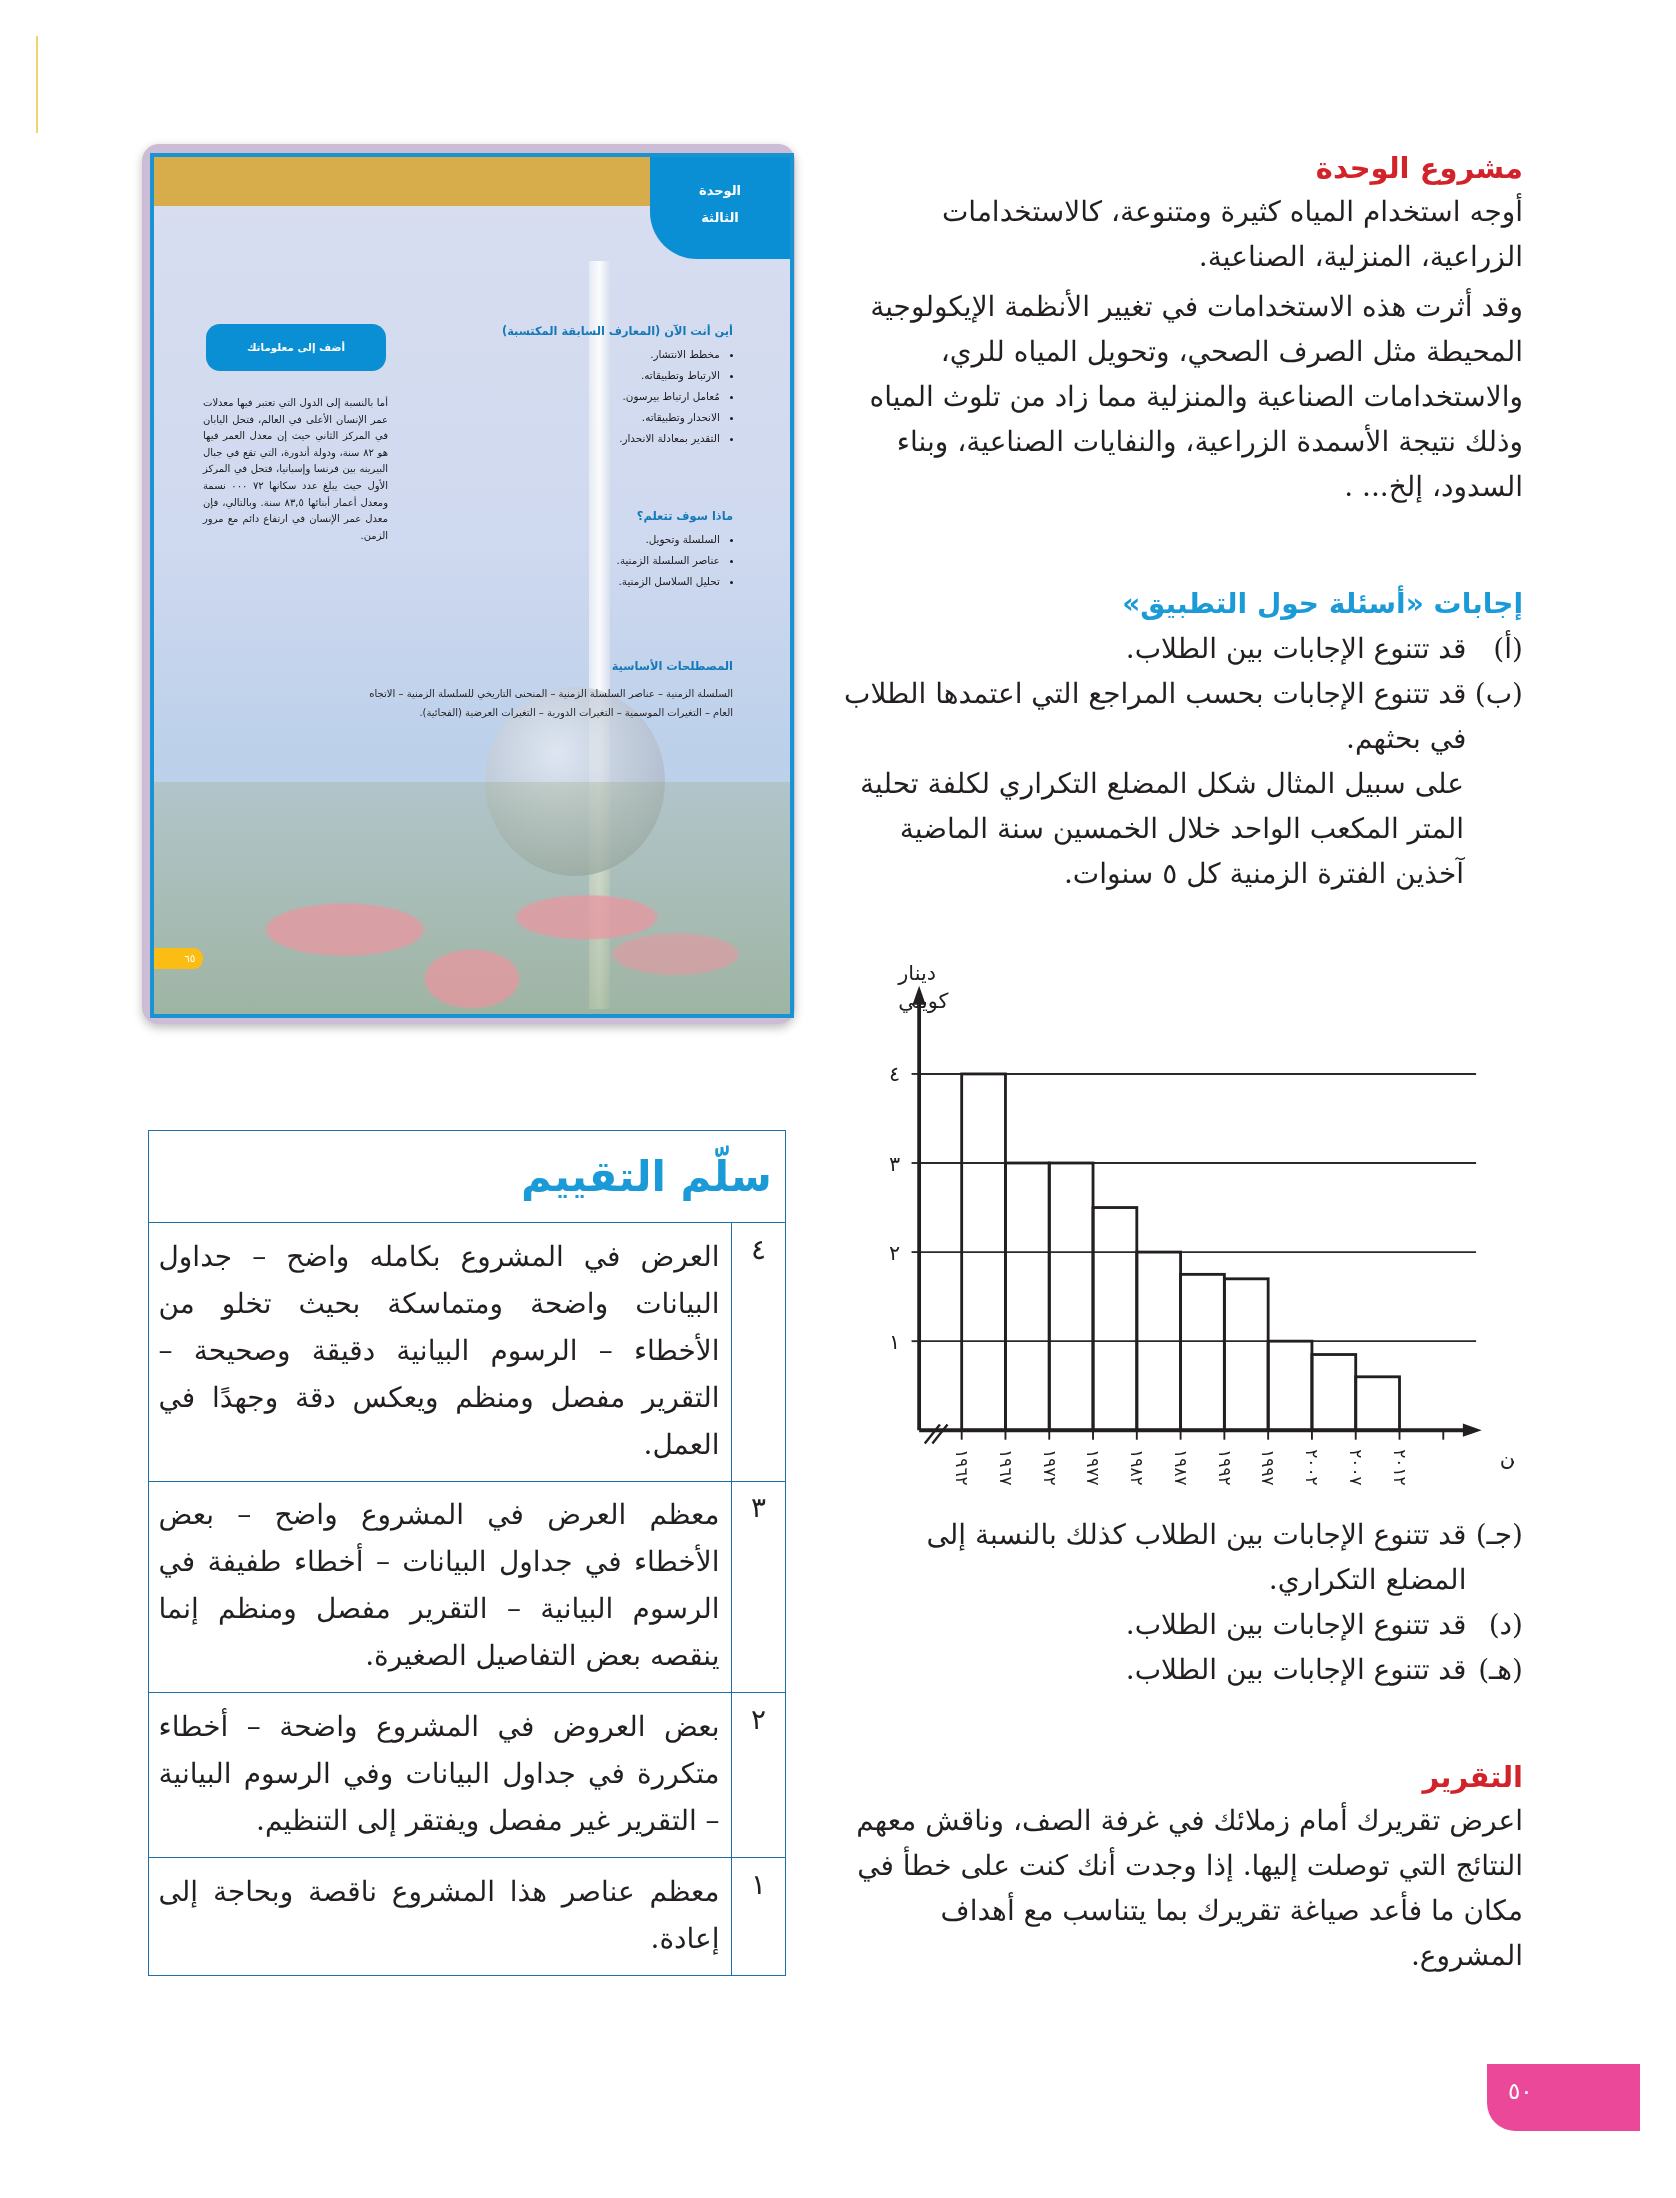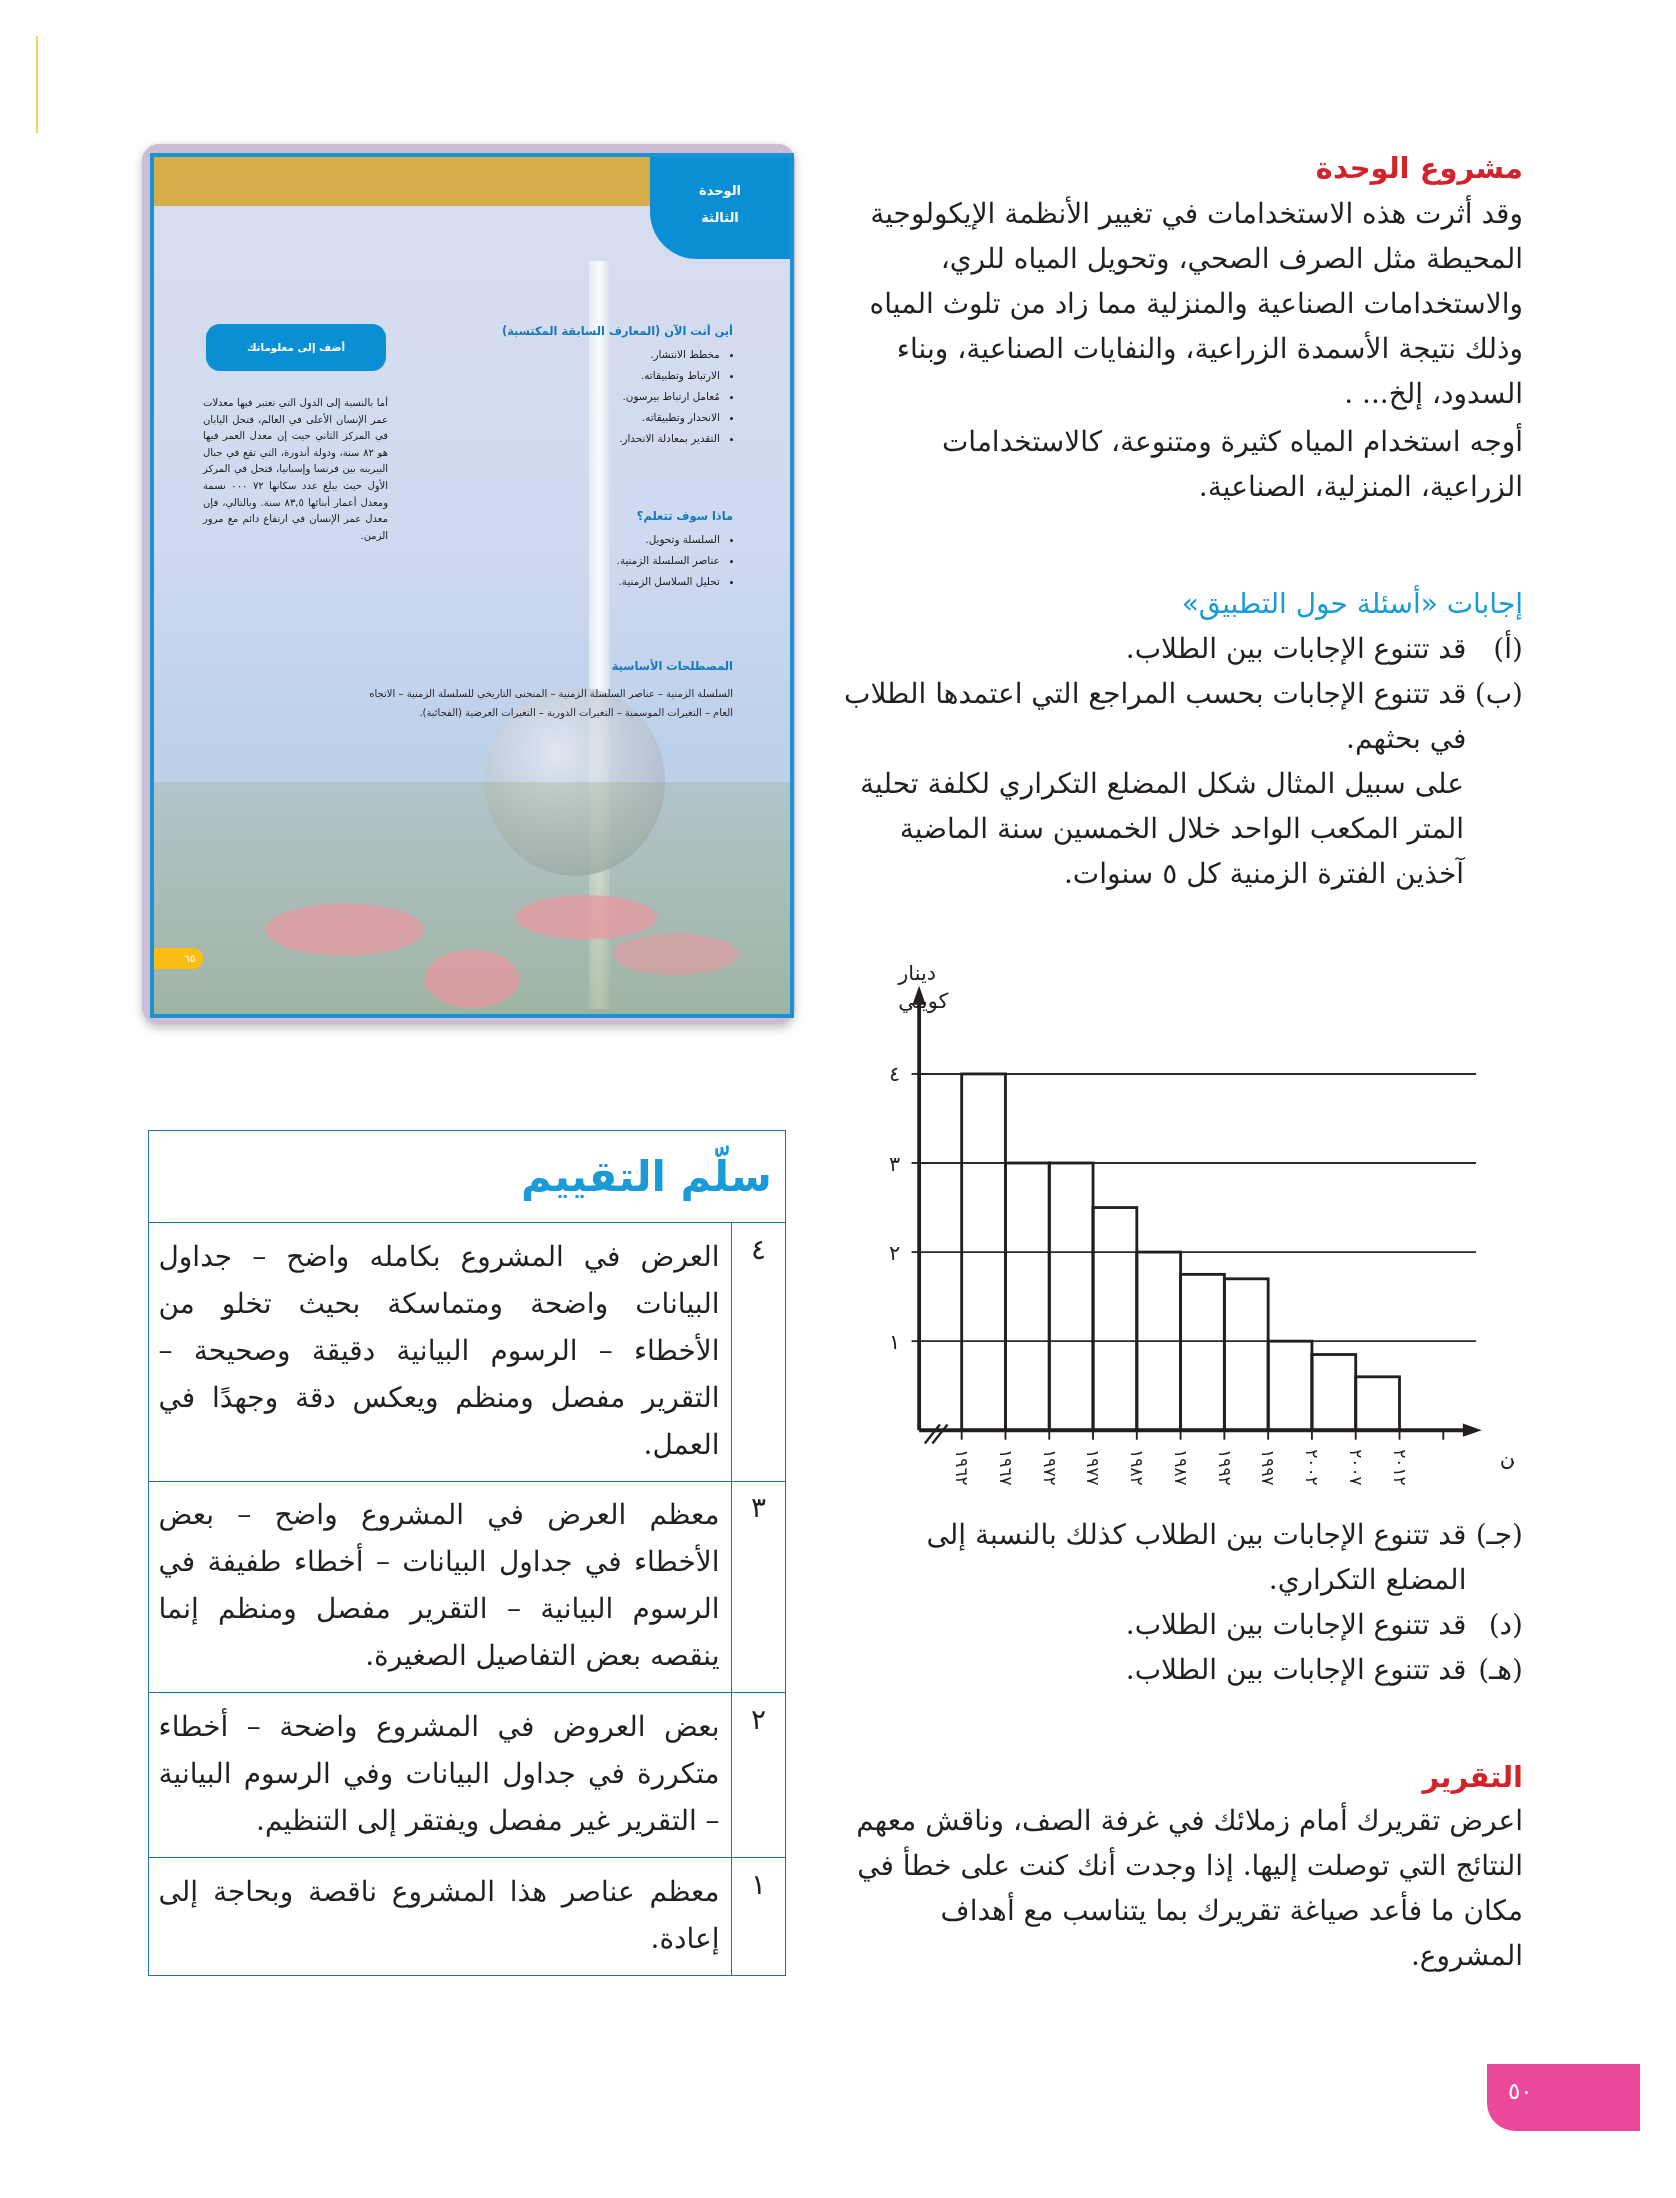--- a/index.html
+++ b/index.html
@@ -3,21 +3,21 @@
 <meta charset="utf-8">
 <style>
   html, body { margin:0; padding:0; }
   body { width:1677px; height:2198px; background:#ffffff; position:relative; overflow:hidden;
          font-family:"DejaVu Serif", "Liberation Serif", serif; color:#231f20; }
   .margin-line { position:absolute; left:36px; top:36px; width:1.9px; height:97px; background:#f3d36b; }
 
   
   .right-col { position:absolute; left:842px; width:681px; direction:rtl; text-align:right; }
   .h-red { color:#d2232a; font-weight:bold; font-size:29px; font-family:"DejaVu Sans", sans-serif; }
-  .h-blue { color:#1a9ad6; font-weight:normal; font-size:28px; font-family:"DejaVu Sans", sans-serif; }
+  .h-blue { color:#1a9ad6; font-weight:bold; font-size:28px; font-family:"DejaVu Sans", sans-serif; }
   .para { font-size:28px; line-height:45px; margin:0; }
   .item { font-size:28px; line-height:45px; display:flex; gap:7.6px; }
   .item .lbl { white-space:nowrap; min-width:49px; }
   .item .txt { flex:1; }
   .indent { padding-right:59px; }
 
   
   #chart { position:absolute; left:833px; top:965px; width:681px; height:539px; }
   #chart svg { position:absolute; left:0; top:0; }
 
@@ -66,22 +66,22 @@
               border-bottom-left-radius:28px; color:#fff; font-size:23px; font-family:"DejaVu Sans", sans-serif;
               line-height:55px; padding-left:21px; box-sizing:border-box; text-align:left; }
 </style>
 </head>
 <body>
 
 <div class="margin-line"></div>
 
 <div class="right-col" style="top:151px;">
   <div class="h-red">مشروع الوحدة</div>
+  <p class="para" style="margin-top:3.8px;">أوجه استخدام المياه كثيرة ومتنوعة، كالاستخدامات الزراعية، المنزلية، الصناعية.</p>
   <p class="para" style="margin-top:5.7px;">وقد أثرت هذه الاستخدامات في تغيير الأنظمة الإيكولوجية المحيطة مثل الصرف الصحي، وتحويل المياه للري، والاستخدامات الصناعية والمنزلية مما زاد من تلوث المياه وذلك نتيجة الأسمدة الزراعية، والنفايات الصناعية، وبناء السدود، إلخ... .</p>
-  <p class="para" style="margin-top:3.8px;">أوجه استخدام المياه كثيرة ومتنوعة، كالاستخدامات الزراعية، المنزلية، الصناعية.</p>
 </div>
 
 <div class="right-col" style="top:587px;">
   <div class="h-blue">إجابات «أسئلة حول التطبيق»</div>
   <div class="item" style="margin-top:5.7px;">
     <span class="lbl">(أ)</span>
     <span class="txt">قد تتنوع الإجابات بين الطلاب.</span>
   </div>
   <div class="item">
     <span class="lbl">(ب)</span>

